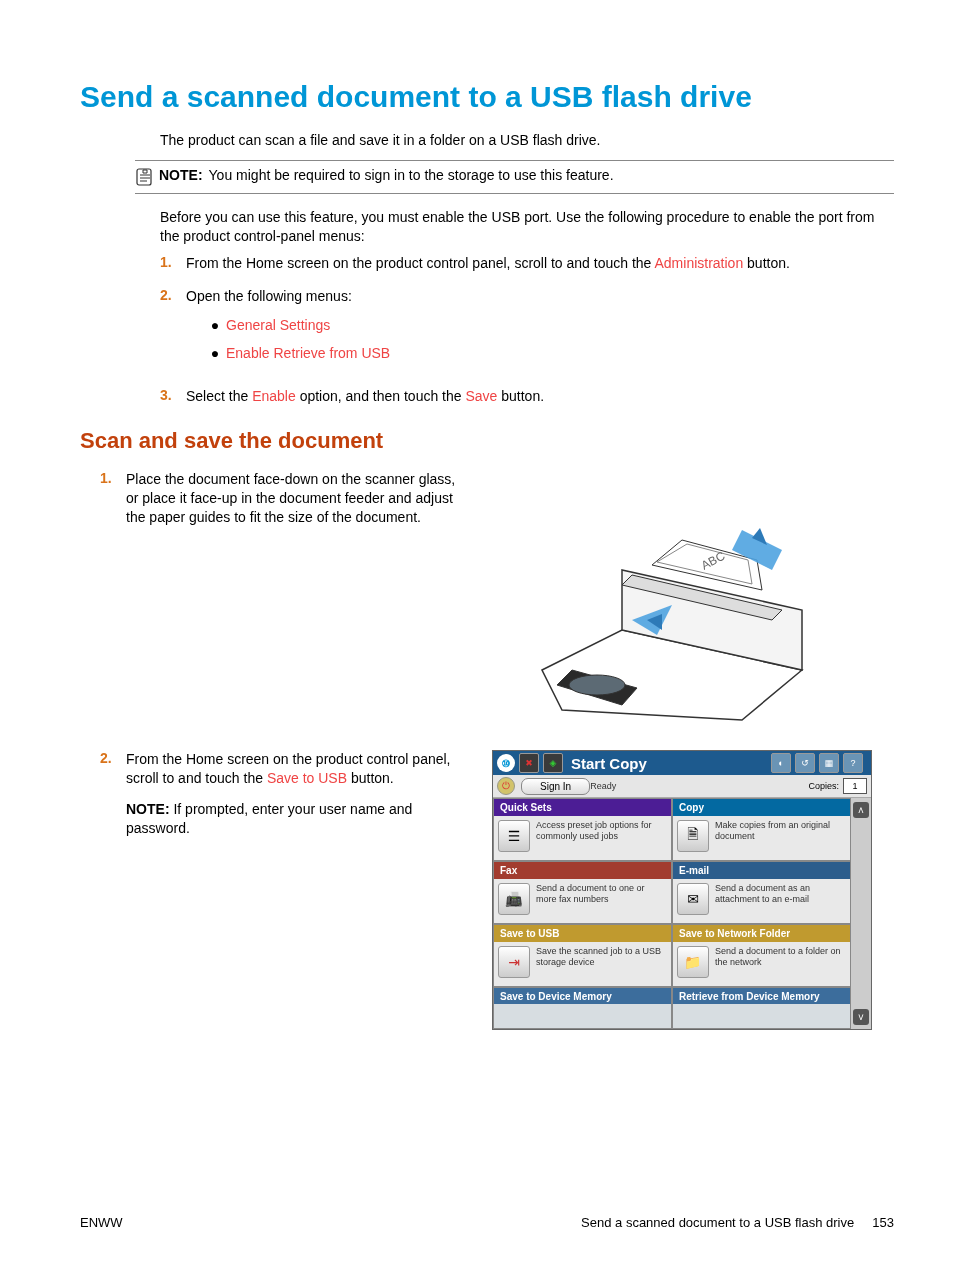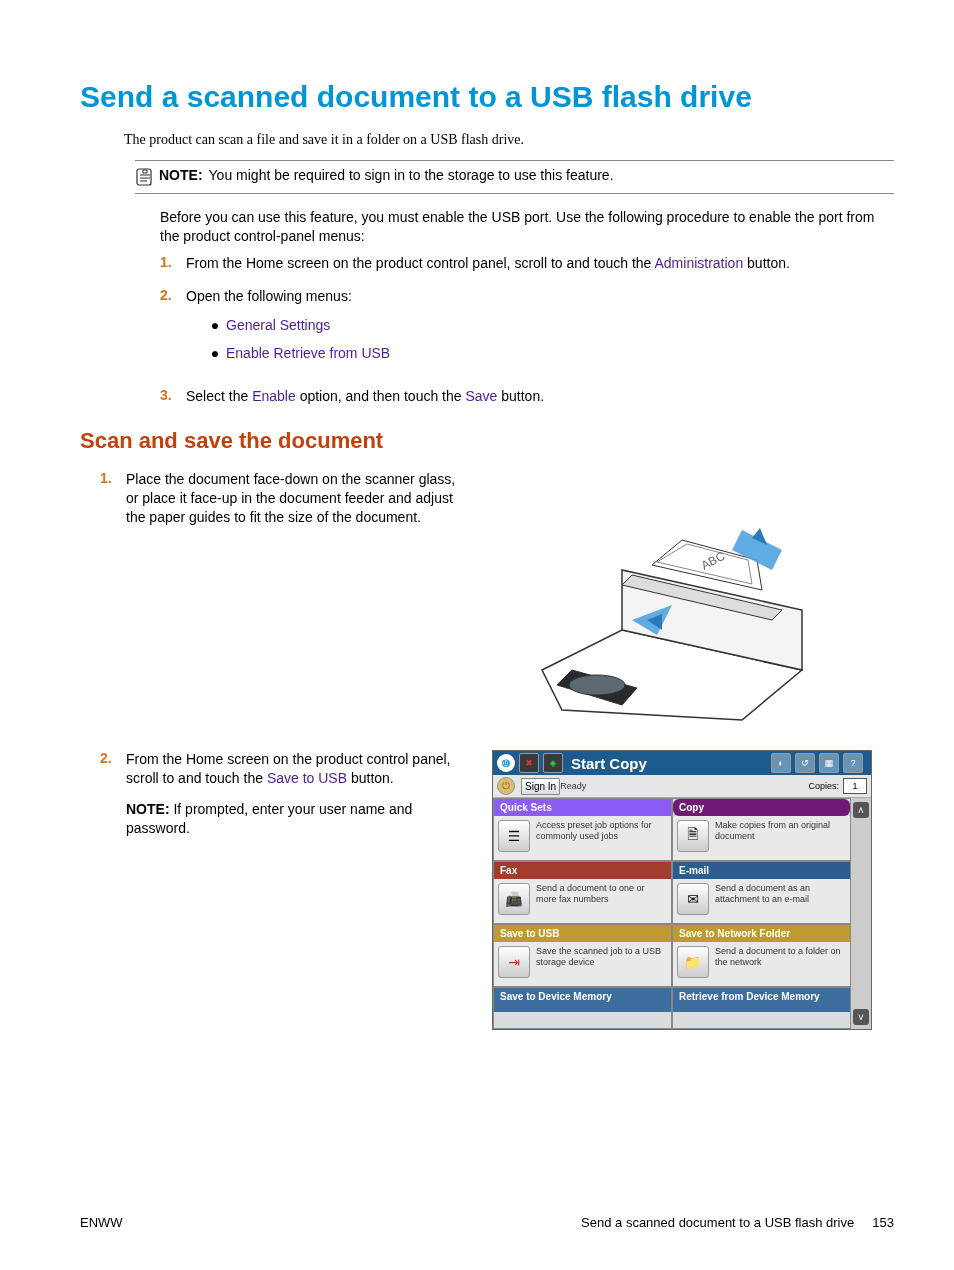--- a/index.html
+++ b/index.html
@@ -1,27 +1,27 @@
 <!DOCTYPE html>
 <html><head>
 <meta charset="utf-8">
 <style>
 body { margin:0; padding:0; background:#fff; font-family:Arial,Helvetica,sans-serif; }
 .page { width:954px; height:1270px; box-sizing:border-box; padding:80px 60px 40px 80px; position:relative; color:#000; }
 .h1 { font-family:"Segoe UI",Arial,sans-serif; font-weight:bold; color:#0096d6; font-size:30px; margin-bottom:18px; }
-.intro { margin-left:44px; font-size:14px; margin-bottom:12px;font-family:Liberation Serif, serif; }
+.intro { margin-left:80px; font-size:14px; margin-bottom:12px; }
 .note-box { margin-left:55px; border-top:1px solid #888; border-bottom:1px solid #888; padding:6px 0; font-size:14px; display:flex; align-items:flex-start; margin-bottom:14px; }
 .note-icon { width:20px; height:20px; margin-right:4px; flex:none; }
 .note-label { font-weight:bold; margin-right:6px; }
 .para { margin-left:80px; font-size:14px; margin-bottom:8px; line-height:1.35; }
 .ol { margin-left:80px; font-size:14px; }
 .li { display:flex; margin-bottom:14px; }
 .num { color:#d9731a; font-weight:bold; width:26px; flex:none; }
 .li-body { flex:1; line-height:1.35; }
-.blue { color:#4c1d95; }
+.blue { color:#ef4444; }
 .bold { font-weight:bold; }
 .bul-list { margin-top:10px; }
 .bul { display:flex; margin-bottom:10px; margin-left:18px; }
 .dot { width:22px; flex:none; text-align:center; }
 .h2 { font-family:"Segoe UI",Arial,sans-serif; font-weight:bold; color:#c2410c; font-size:22px; margin-top:22px; margin-bottom:16px; }
 .step-row { display:flex; margin-bottom:20px; }
 .step-left { width:390px; flex:none; font-size:14px; }
 .step-left .li { margin-left:20px; }
 .step-right { flex:1; display:flex; align-items:flex-start; justify-content:center; }
 
@@ -29,32 +29,32 @@
 
 .panel { width:378px; border:1px solid #666; background:#d7dde1; font-size:9px; }
 .panel-top { background:#1d5a8e; color:#fff; display:flex; align-items:center; height:24px; padding:0 4px; }
 .hp-logo { width:18px; height:18px; border-radius:50%; background:#fff; color:#0096d6; display:flex; align-items:center; justify-content:center; font-weight:bold; font-size:10px; margin-right:4px; }
 .sq-btn { width:18px; height:18px; border:1px solid #999; background:#3a3a3a; margin-right:4px; display:flex; align-items:center; justify-content:center; border-radius:2px; }
 .sq-btn.r{color:#d33;} .sq-btn.g{color:#3c3;} .sq-btn.light{background:#6a94b5; color:#fff;}
 .start-copy { font-weight:bold; font-size:15px; margin-left:4px; }
 .top-right { margin-left:auto; display:flex; }
 .panel-sub { background:#e6e6e6; display:flex; align-items:center; height:22px; padding:0 4px; border-bottom:1px solid #aaa;}
 .power { width:16px;height:16px;border-radius:50%;background:#d2c36a;border:1px solid #998;margin-right:6px;display:flex;align-items:center;justify-content:center;color:#d33;font-size:10px;}
-.signin { background:linear-gradient(#fff,#ddd); border:1px solid #888; border-radius:1px; padding:2px 3px; font-size:10px; }
+.signin { background:linear-gradient(#fff,#ddd); border:1px solid #888; border-radius:7px; padding:2px 18px; font-size:10px; }
 .ready { color:#333; }
 .copies-wrap { margin-left:auto; display:flex; align-items:center; }
 .copies-box { background:#fff; border:1px solid #555; width:22px; height:14px; margin-left:4px; text-align:center; font-size:9px; line-height:14px; }
 .panel-body { display:flex; }
 .panel-grid { flex:1; display:grid; grid-template-columns:1fr 1fr; }
 .tile { border:1px solid #888; min-height:40px; }
 .tile-h { color:#fff; font-weight:bold; font-size:10px; padding:3px 6px; }
 .tile-b { background:#e9e9e9; display:flex; padding:4px; min-height:36px; }
 .tile-ic { width:30px; height:30px; background:linear-gradient(#fff,#ccc); border:1px solid #999; border-radius:3px; margin-right:6px; flex:none; display:flex; align-items:center; justify-content:center; font-size:14px; }
 .tile-tx { font-size:9px; color:#333; line-height:1.2; }
-.h-olive{background:#8b5cf6;} .h-teal{background:#701a75;border-radius:6px;} .h-red{background:#a23c2f;} .h-blue{background:#2c5d8c;} .h-gold{background:#c09a2f;} .h-blue2{background:#3c6d9c;} .h-short{padding:3px 6px; height:24px; box-sizing:border-box;}
+.h-olive{background:#4c1d95;} .h-teal{background:#0369a1;} .h-red{background:#a23c2f;} .h-blue{background:#2c5d8c;} .h-gold{background:#c09a2f;} .h-blue2{background:#3c6d9c;} .h-short{padding:3px 6px; height:16px; box-sizing:border-box;}
 .scroll { width:20px; background:#ccc; display:flex; flex-direction:column; justify-content:space-between; align-items:center; padding:4px 0;}
 .scroll .arw{ width:16px;height:16px;background:#555;border-radius:3px;color:#fff;display:flex;align-items:center;justify-content:center;font-size:10px;}
 .footer { position:absolute; bottom:40px; left:80px; right:60px; display:flex; font-size:13px; }
 .footer .right { margin-left:auto; }
 </style>
 </head>
 <body>
 
 <div class="page">
 

